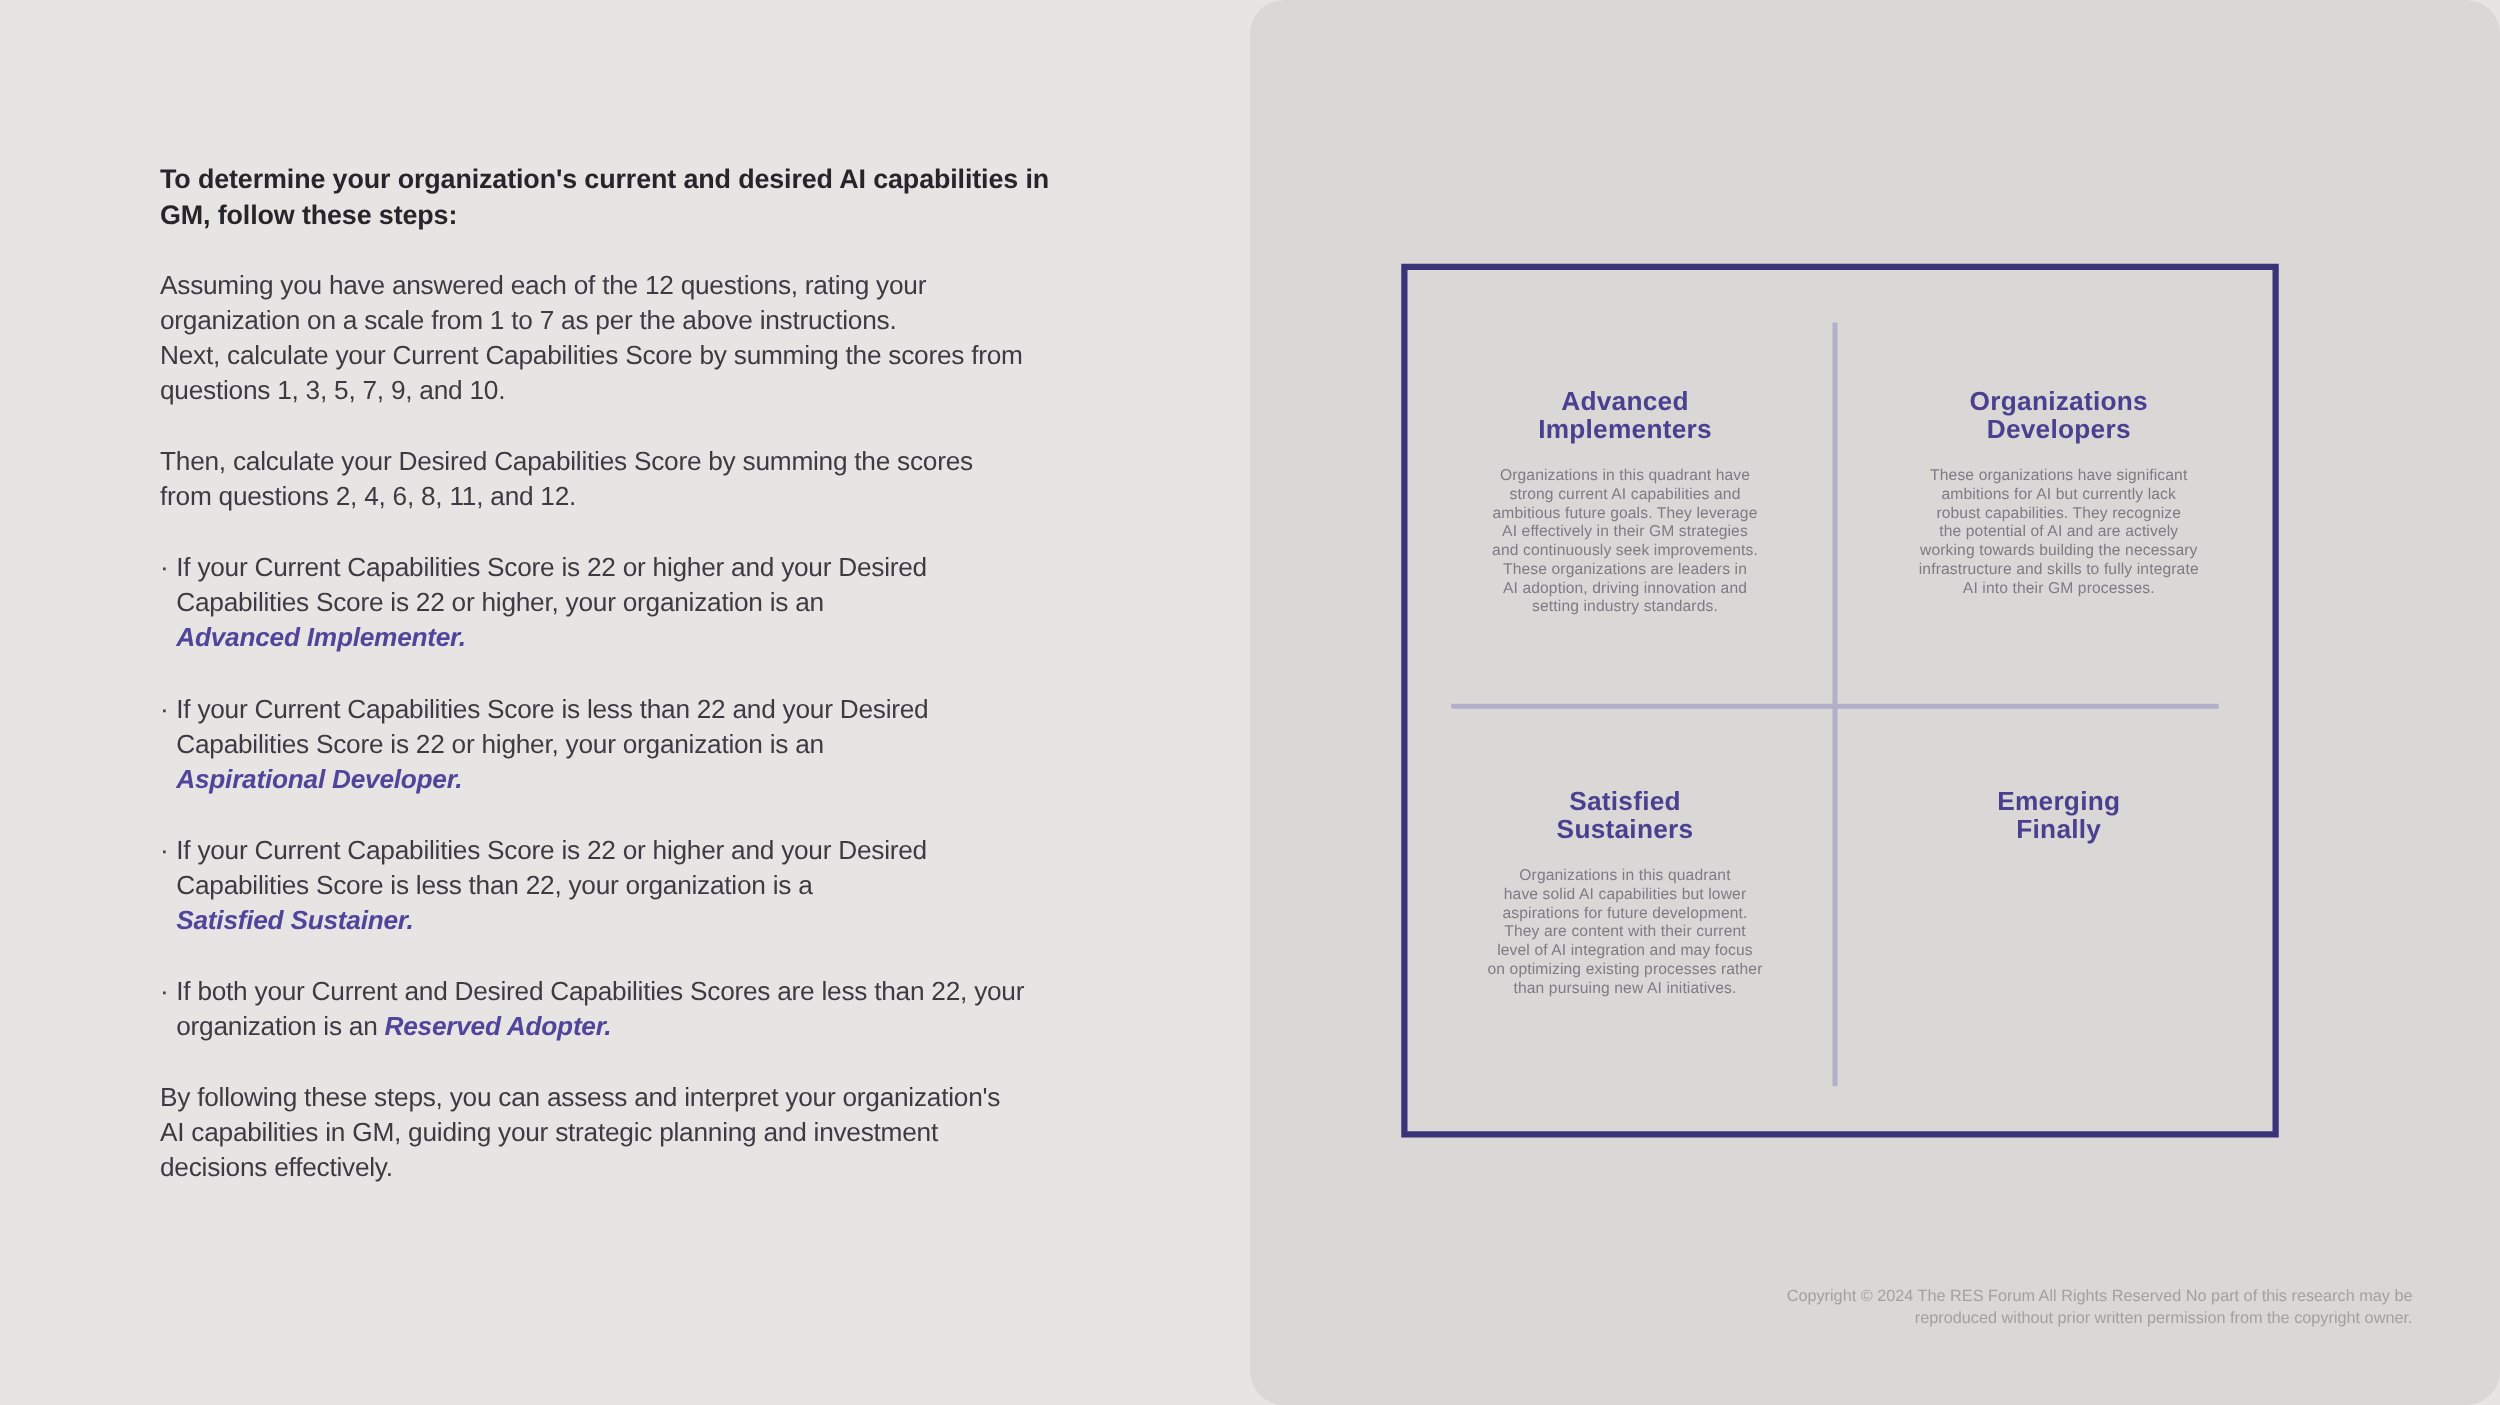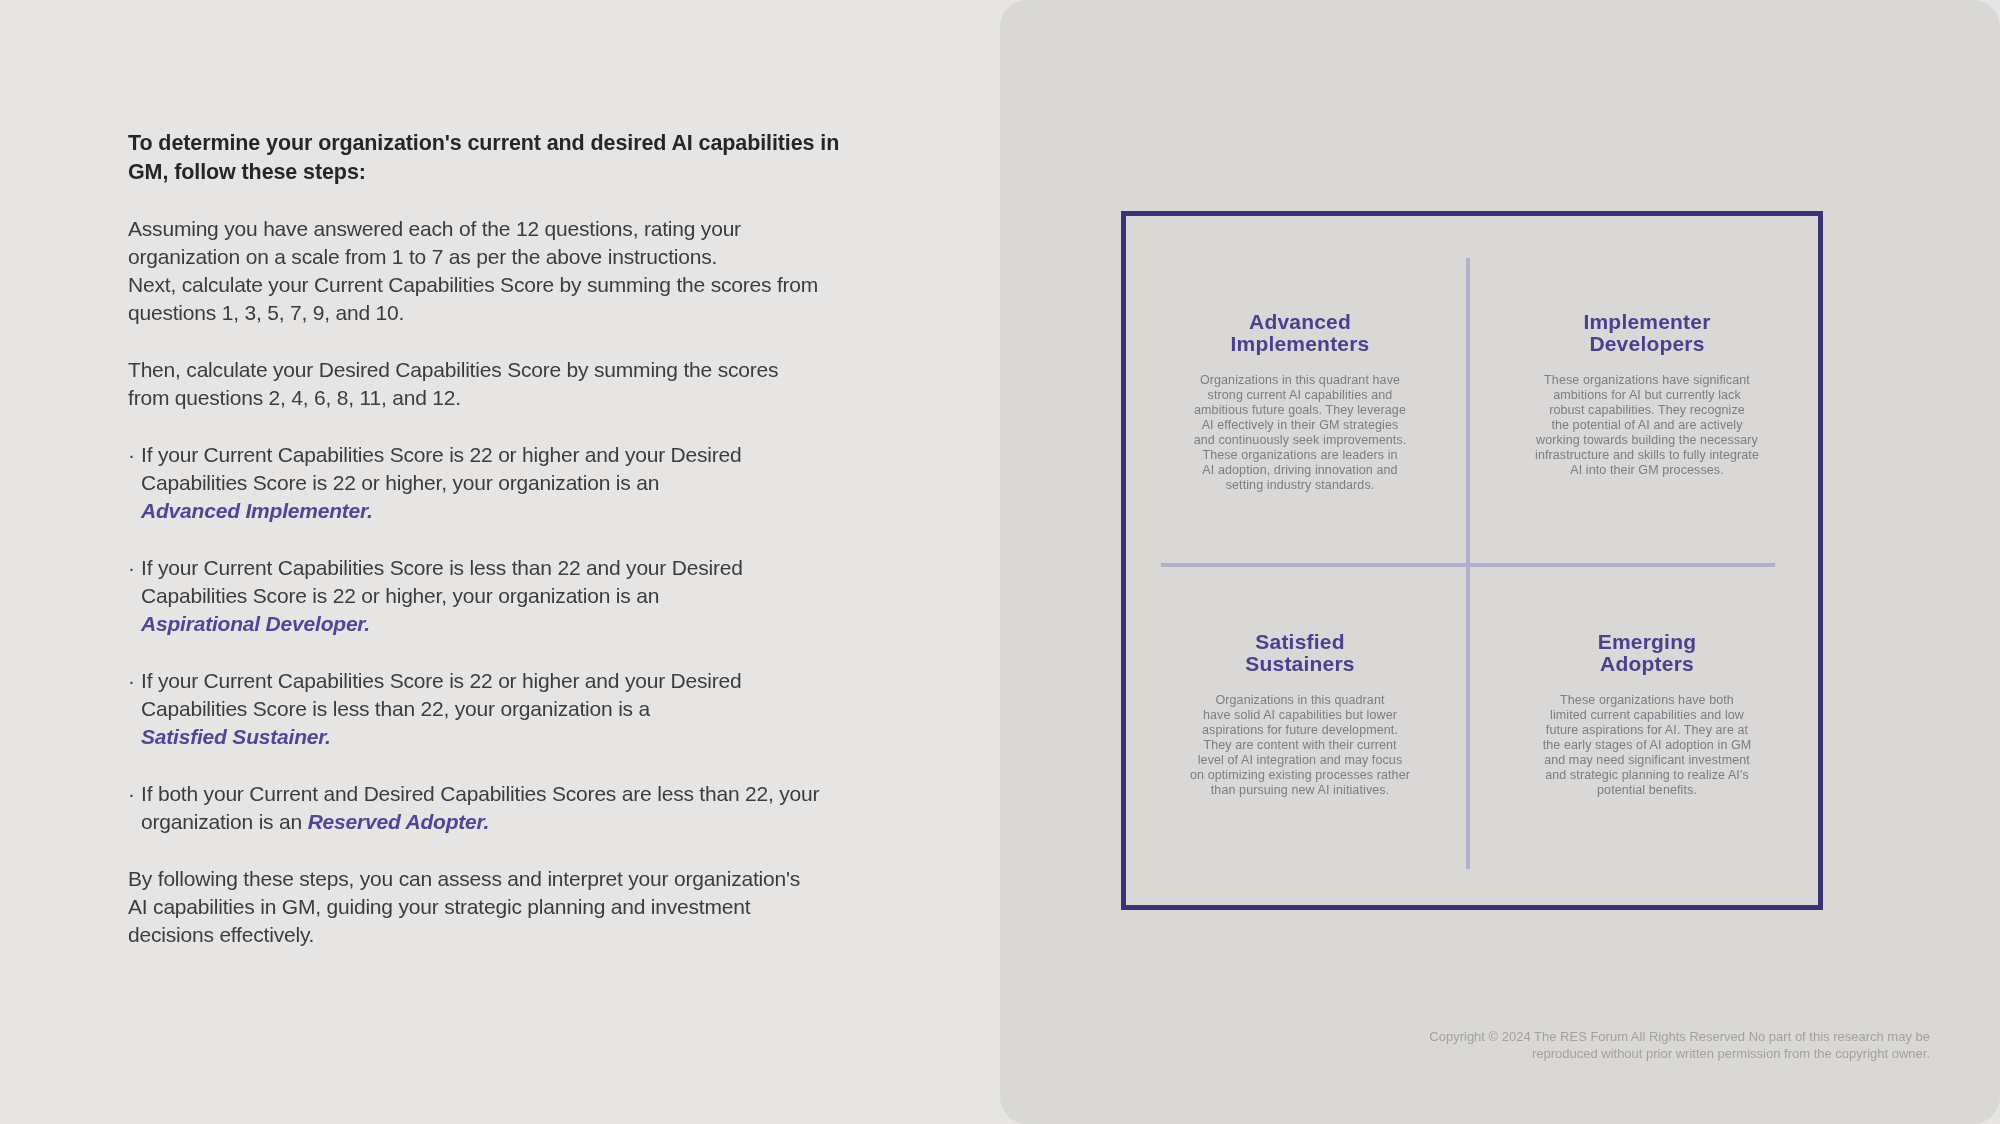--- a/index.html
+++ b/index.html
@@ -136,21 +136,21 @@
 strong current AI capabilities and
 ambitious future goals. They leverage
 AI effectively in their GM strategies
 and continuously seek improvements.
 These organizations are leaders in
 AI adoption, driving innovation and
 setting industry standards.</p>
     </div>
 
     <div class="quad quad-tr">
-      <h2 class="quad-title">Implementer
+      <h2 class="quad-title">Organizations
 Developers</h2>
       <p class="quad-body">These organizations have significant
 ambitions for AI but currently lack
 robust capabilities. They recognize
 the potential of AI and are actively
 working towards building the necessary
 infrastructure and skills to fully integrate
 AI into their GM processes.</p>
     </div>
 
@@ -161,27 +161,20 @@
 have solid AI capabilities but lower
 aspirations for future development.
 They are content with their current
 level of AI integration and may focus
 on optimizing existing processes rather
 than pursuing new AI initiatives.</p>
     </div>
 
     <div class="quad quad-br">
       <h2 class="quad-title">Emerging
-Adopters</h2>
-      <p class="quad-body">These organizations have both
-limited current capabilities and low
-future aspirations for AI. They are at
-the early stages of AI adoption in GM
-and may need significant investment
-and strategic planning to realize AI's
-potential benefits.</p>
+Finally</h2>
     </div>
 
     <div class="copyright">Copyright © 2024  The RES Forum All Rights Reserved No part of this research may be
 reproduced without prior written permission from the copyright owner.</div>
   </section>
 
 </div>
 
 </body></html>

